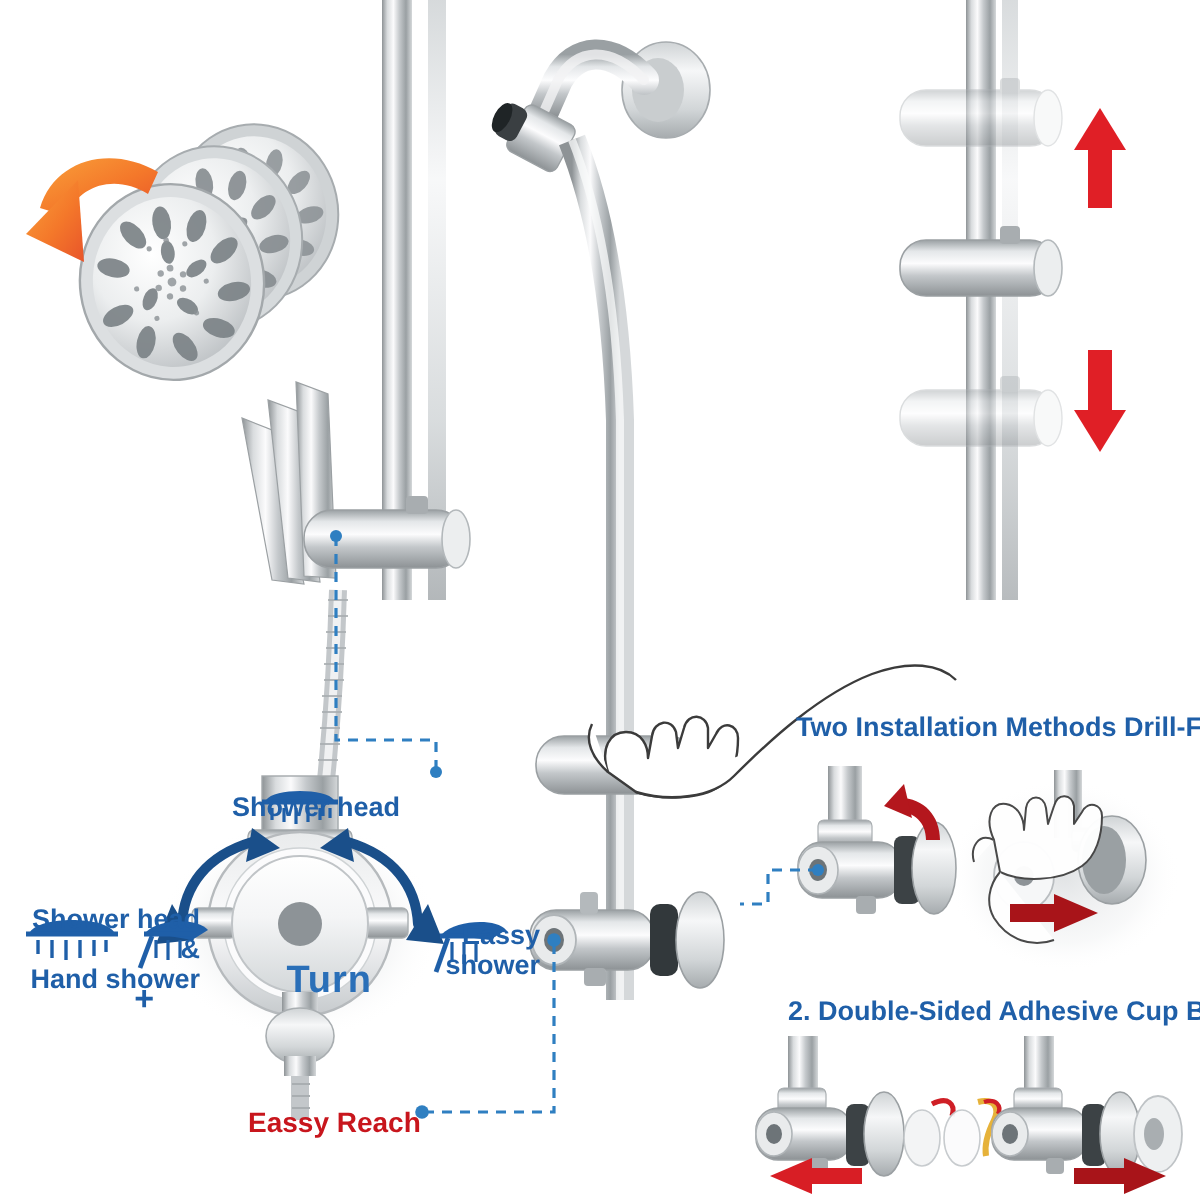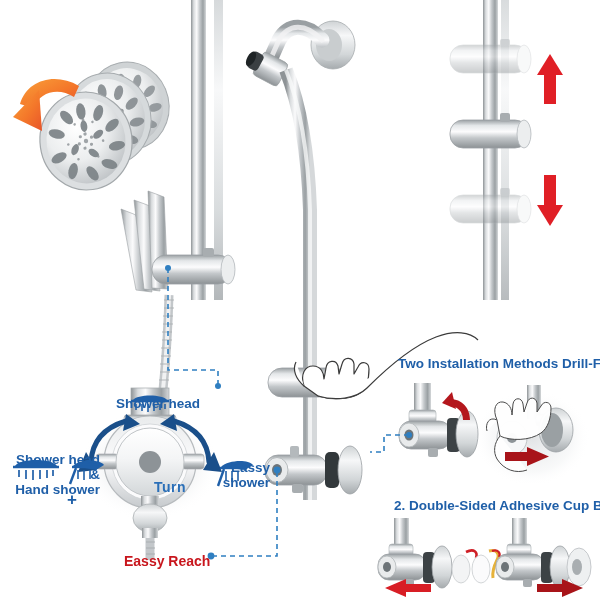--- a/index.html
+++ b/index.html
@@ -433,21 +433,21 @@
 
   <div class="lbl c" style="left:0px;top:424px;width:100px;font-size:13.5px;">Shower head
 &amp;
 Hand shower</div>
 
   <div class="lbl c" style="left:208px;top:432px;width:62px;font-size:13.5px;">Eassy
 shower</div>
 
   <div class="lbl c" style="left:63px;top:462px;width:14px;font-size:17px;color:#1f5fa8;">+</div>
 
-  <div class="lbl c" style="left:116px;top:452px;width:70px;font-size:14px;color:#2a6fb8;letter-spacing:.5px;">Turn</div>
+  <div class="lbl c" style="left:116px;top:452px;width:70px;font-size:19px;color:#2a6fb8;letter-spacing:.5px;">Turn</div>
 
   <div class="lbl red" style="left:88px;top:554px;font-size:14px;">Eassy Reach</div>
 
 
   <div class="lbl" style="left:398px;top:356px;font-size:13.5px;">Two Installation Methods Drill-Free</div>
 
 
   <div class="lbl" style="left:394px;top:498px;font-size:13.5px;">2. Double-Sided Adhesive Cup Base</div>
 
 </div>

